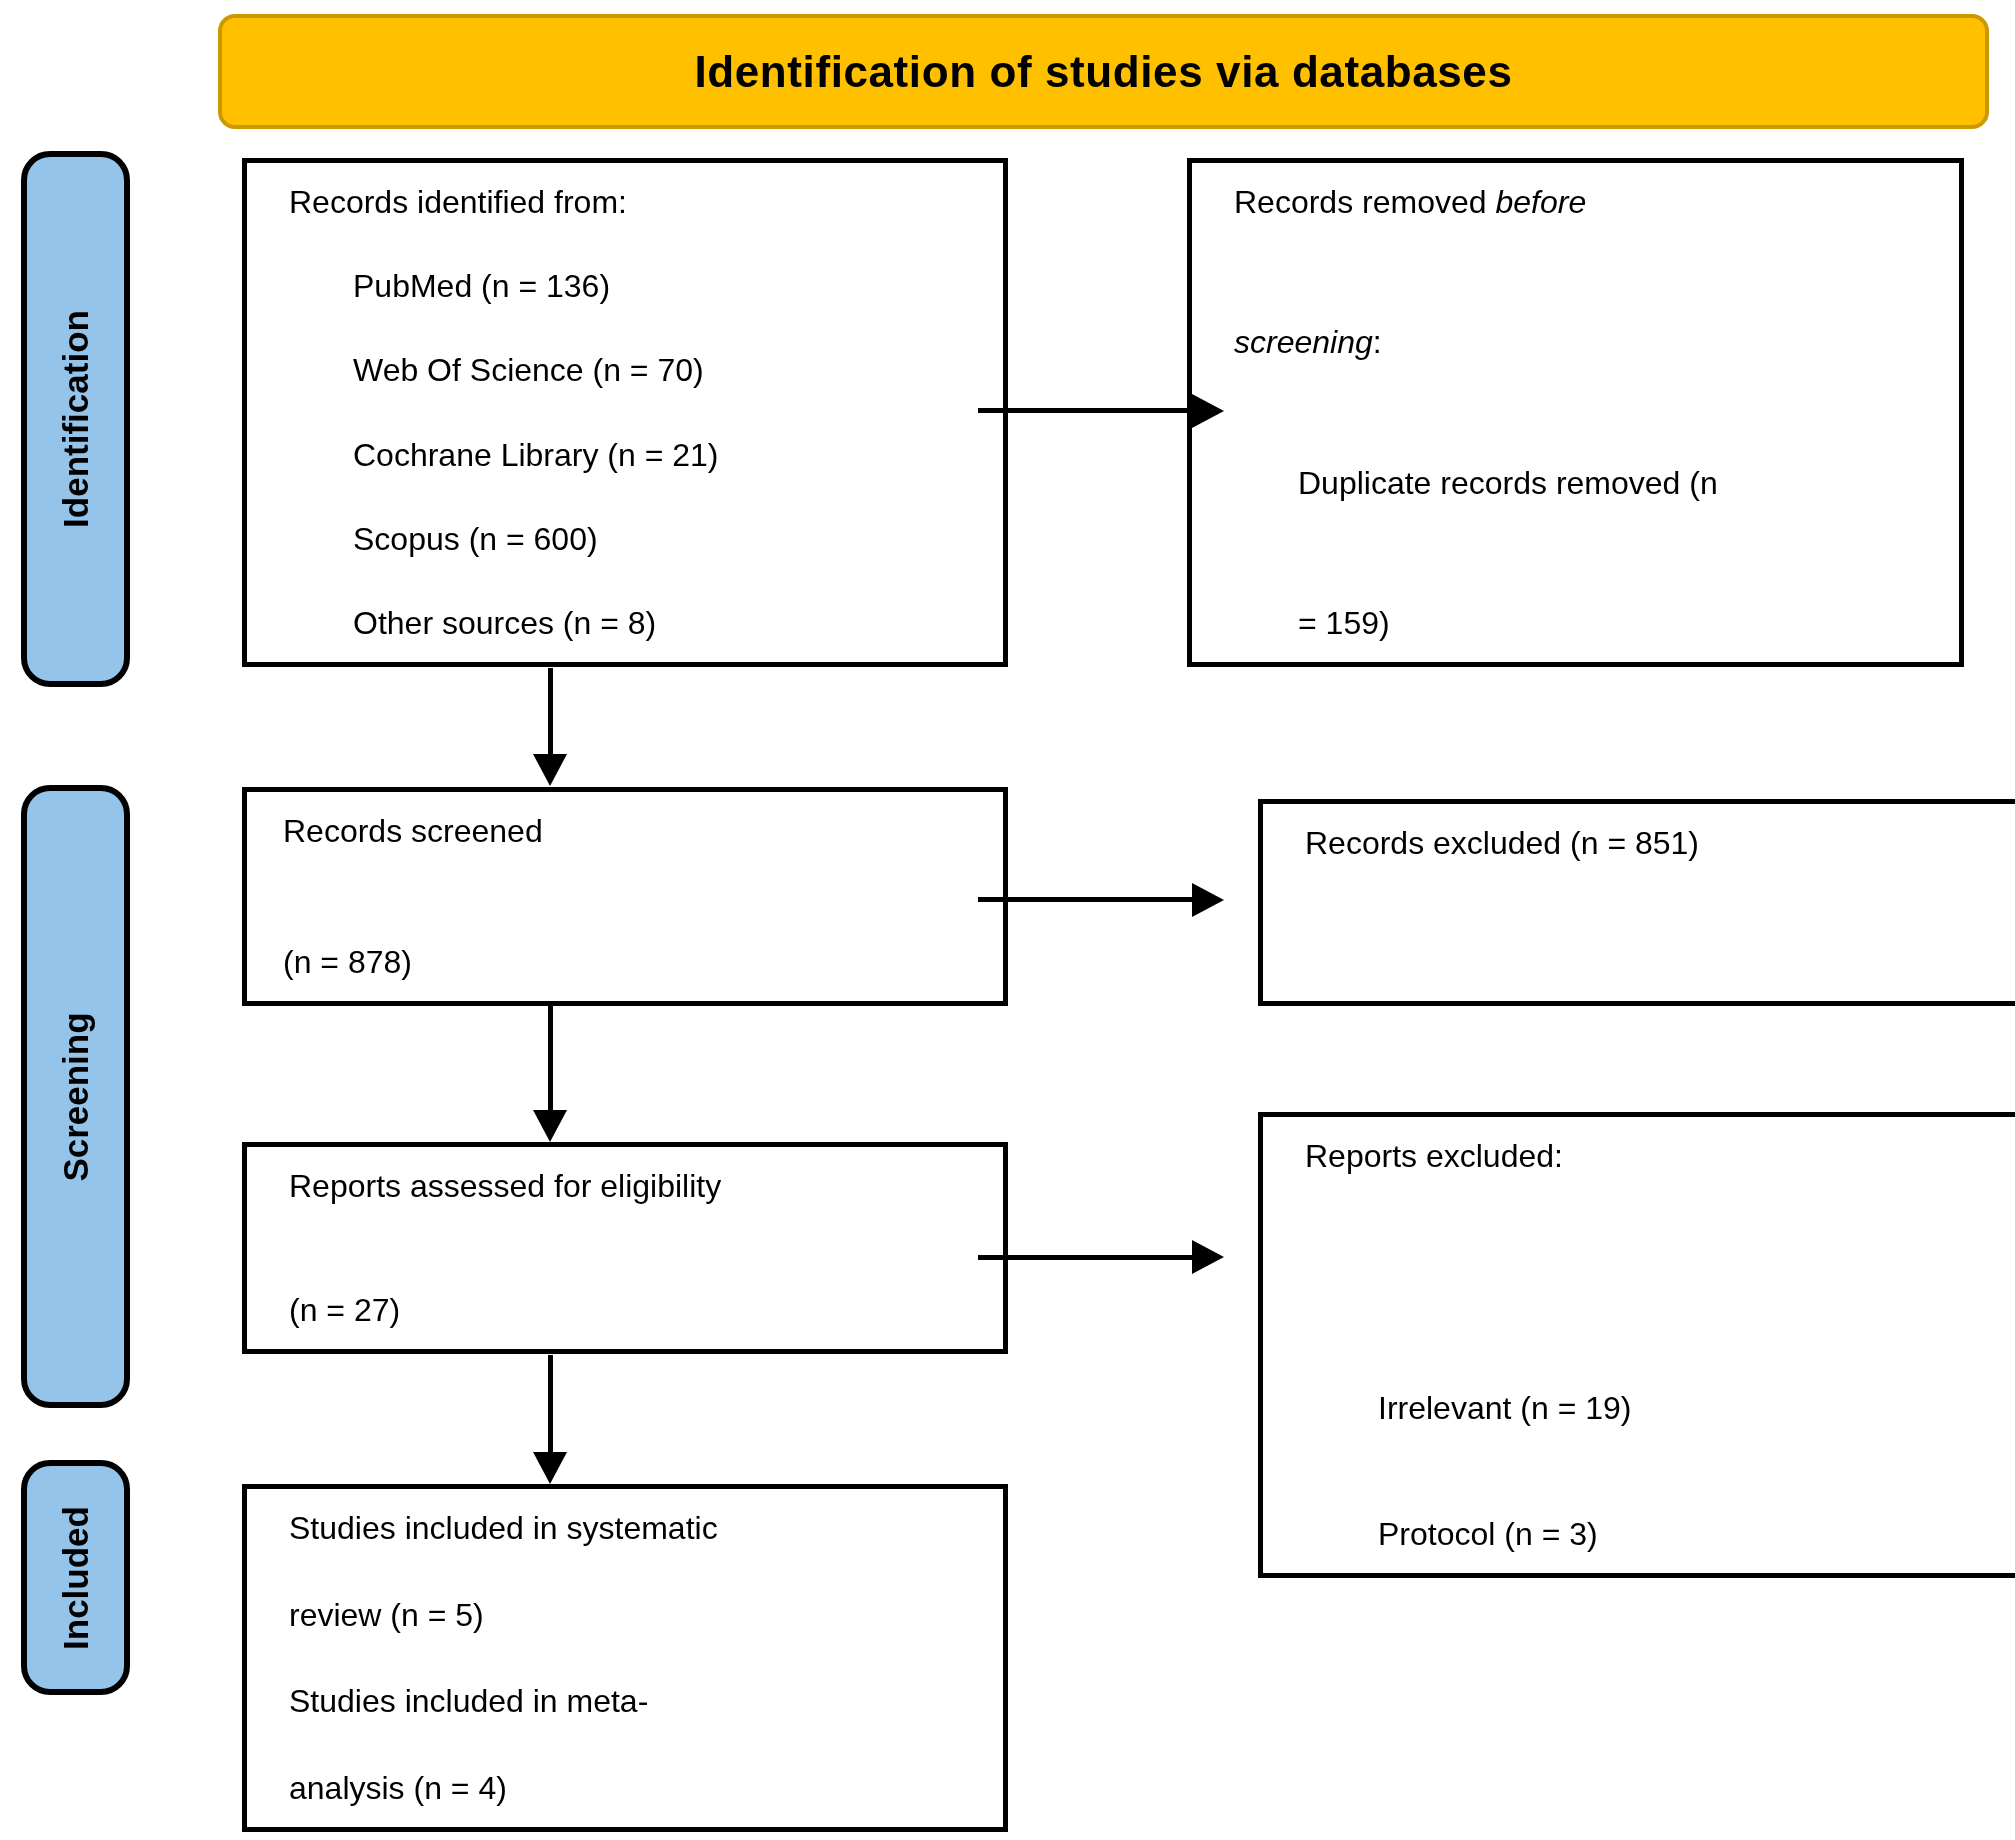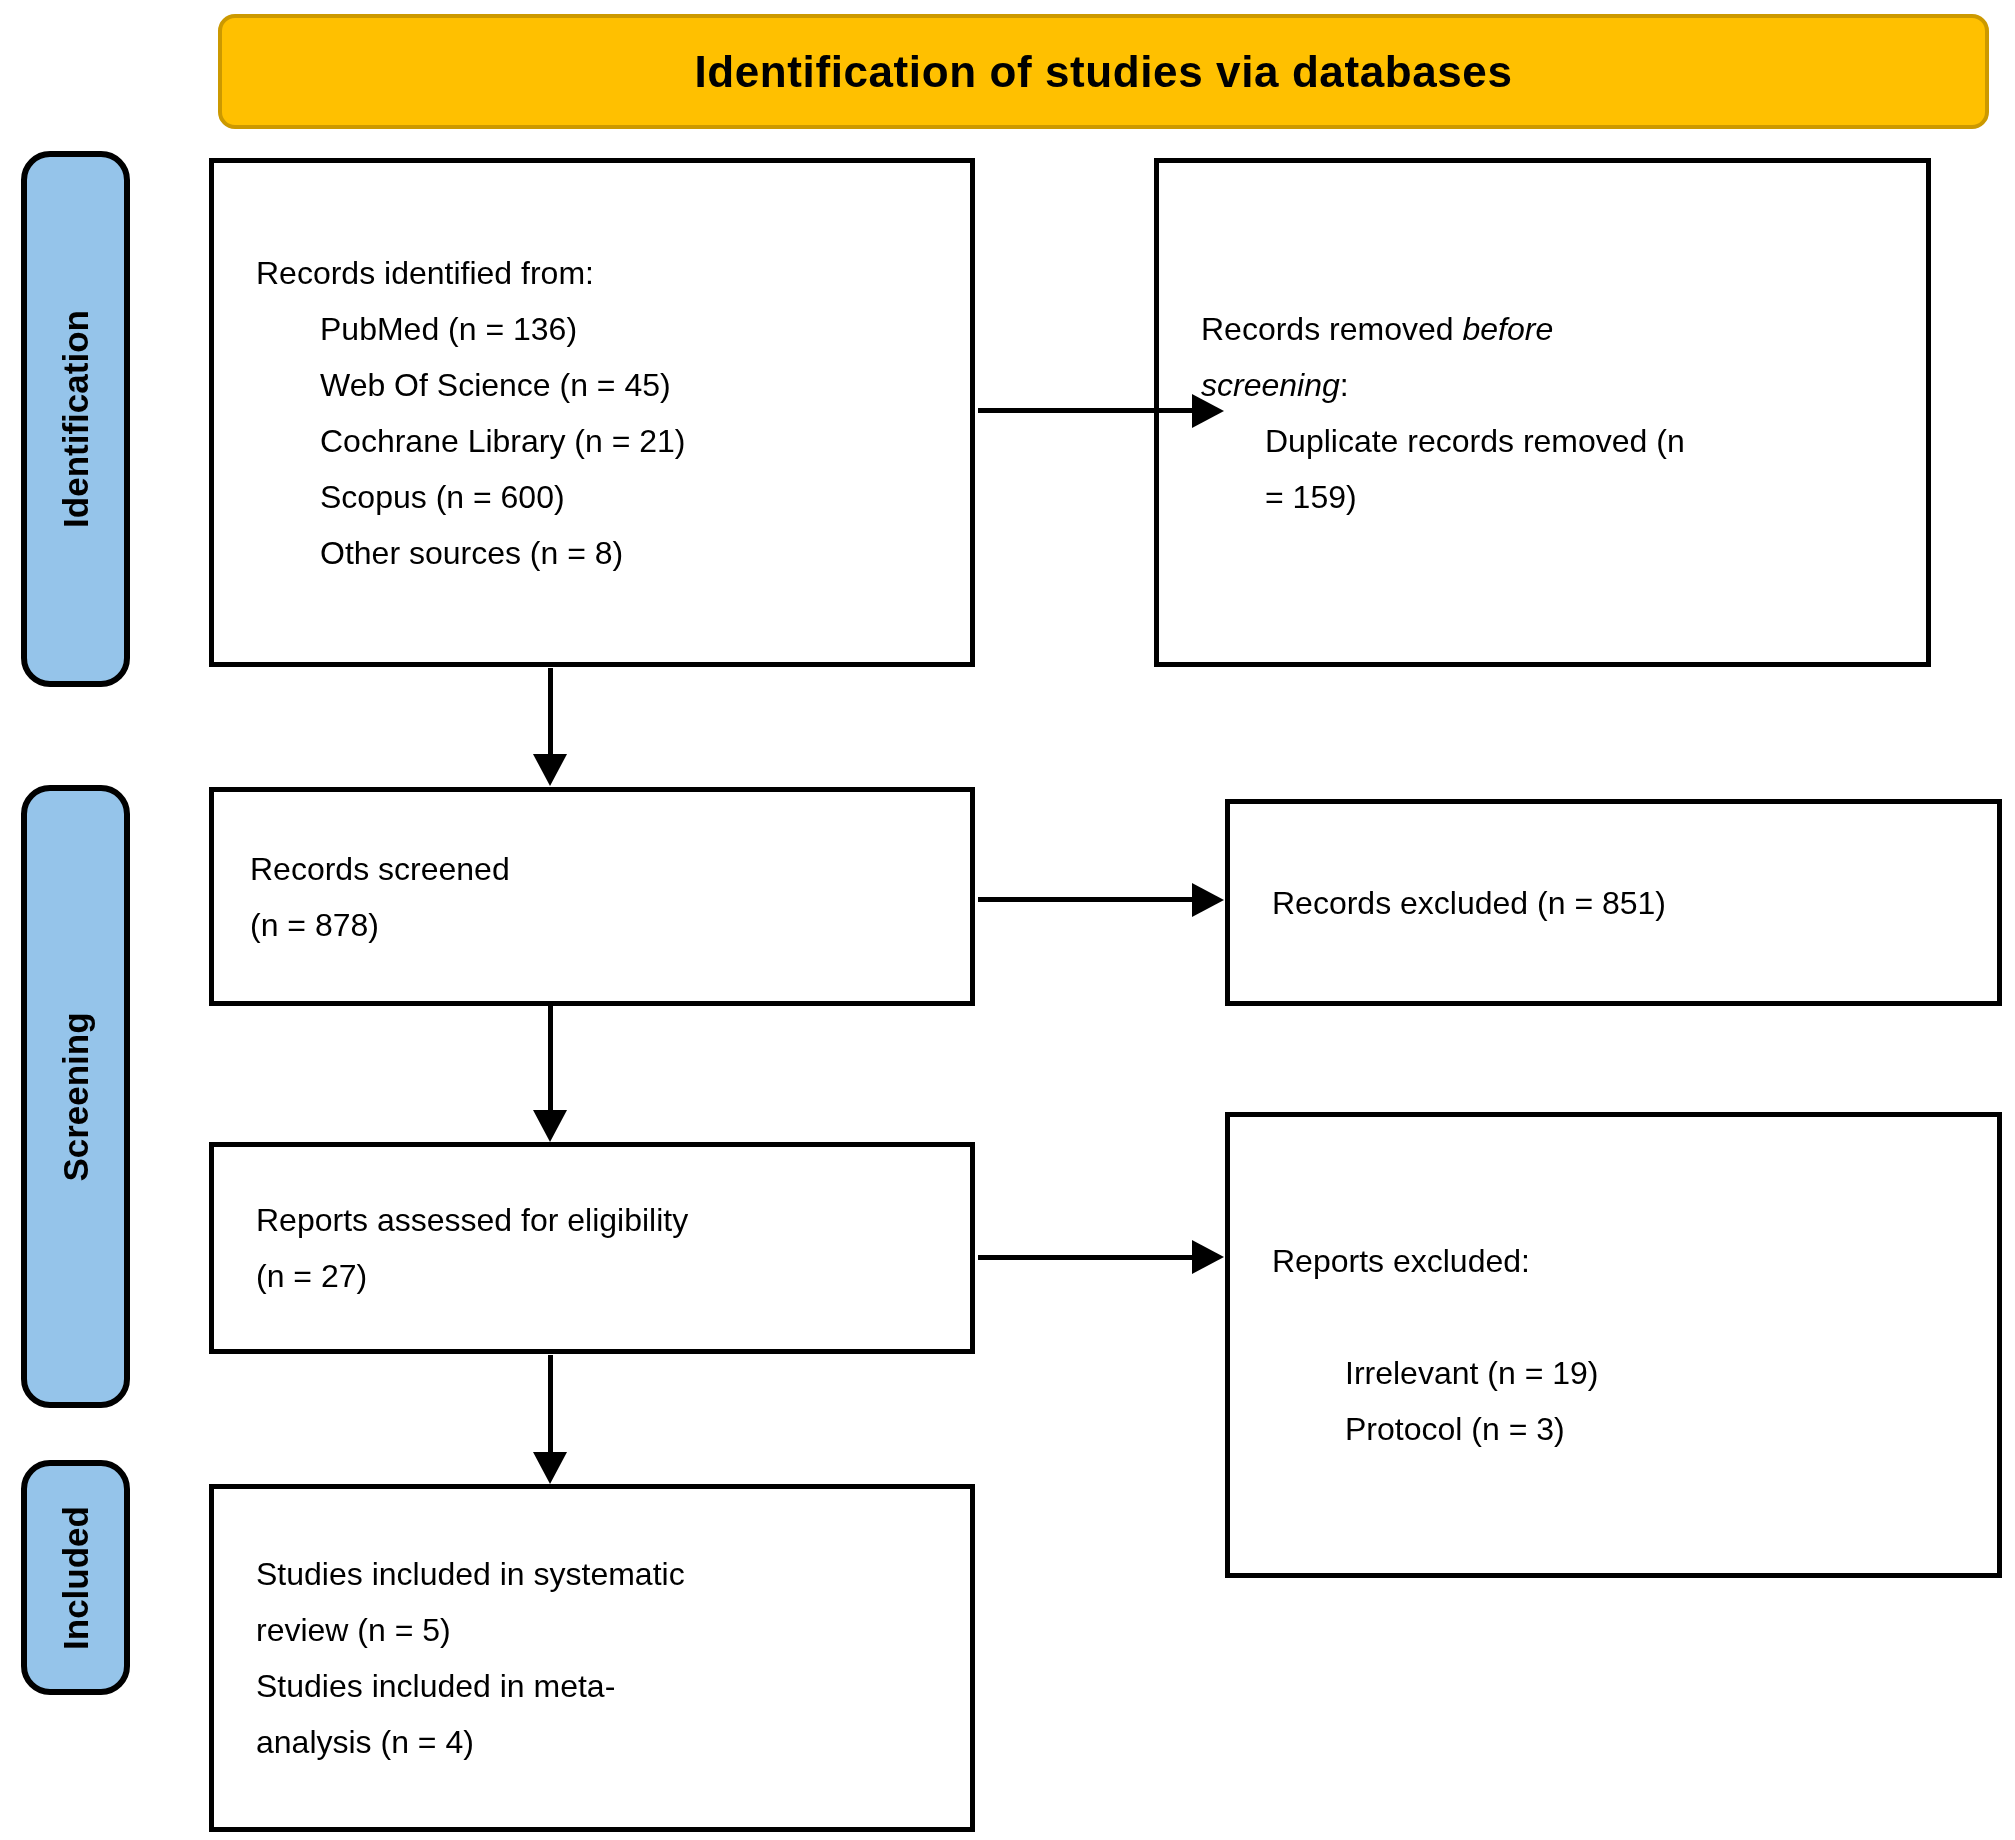--- a/index.html
+++ b/index.html
@@ -50,24 +50,25 @@
   .stage-included       { top: 1460px; height: 235px; }
 
   
   .box {
     position: absolute;
     background: #ffffff;
     border: 5.6px solid #000000;
     box-sizing: border-box;
     display: flex;
     flex-direction: column;
-    justify-content: center;
+    justify-content: space-between;
     font-size: 32px;
     line-height: 56px;
     padding: 11.2px 22.3px 11.2px 42px;
+    margin-left: 33px;
   }
   .box .line   { white-space: nowrap; }
   .box .indent  { padding-left: 64px; }
   .box .indent2 { padding-left: 73px; }
   .it { font-style: italic; }
   .gap { height: 56px; }
 
   .box-a { left: 209px;  top: 158px;  width: 766px; height: 509px; }
   .box-e { left: 1154px; top: 158px;  width: 777px; height: 509px; }
   .box-b { left: 209px;  top: 787px; width: 766px; height: 219px; padding-left: 36px; }
@@ -127,21 +128,21 @@
   <div class="stage stage-screening">
     <span class="stage-label">Screening</span>
   </div>
   <div class="stage stage-included">
     <span class="stage-label">Included</span>
   </div>
 
   <div class="box box-a">
     <div class="line">Records identified from:</div>
     <div class="line indent">PubMed (n = 136)</div>
-    <div class="line indent">Web Of Science (n = 45)</div>
+    <div class="line indent">Web Of Science (n = 70)</div>
     <div class="line indent">Cochrane Library (n = 21)</div>
     <div class="line indent">Scopus (n = 600)</div>
     <div class="line indent">Other sources (n = 8)</div>
   </div>
 
   <div class="box box-e">
     <div class="line"><span>Records removed </span><span class="it">before</span></div>
     <div class="line"><span class="it">screening</span><span>:</span></div>
     <div class="line indent">Duplicate records removed (n</div>
     <div class="line indent">= 159)</div>

